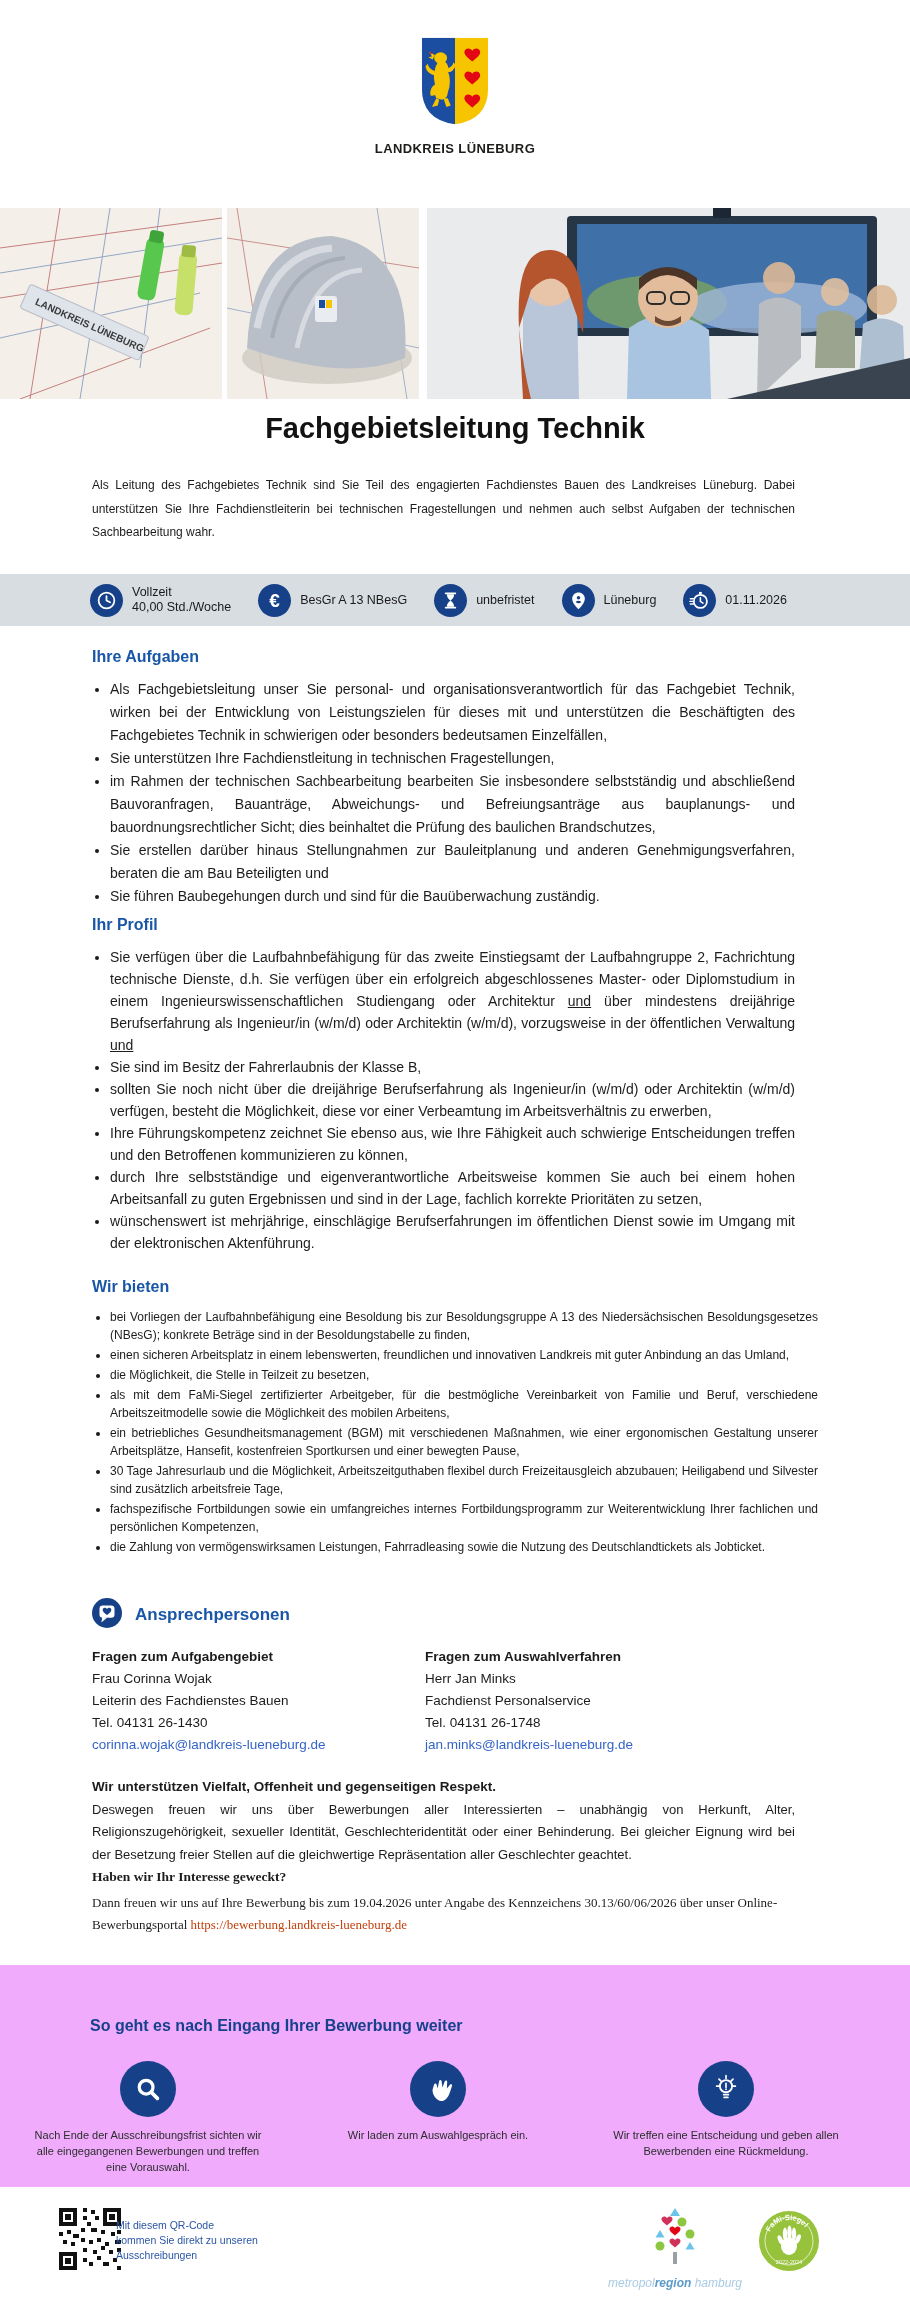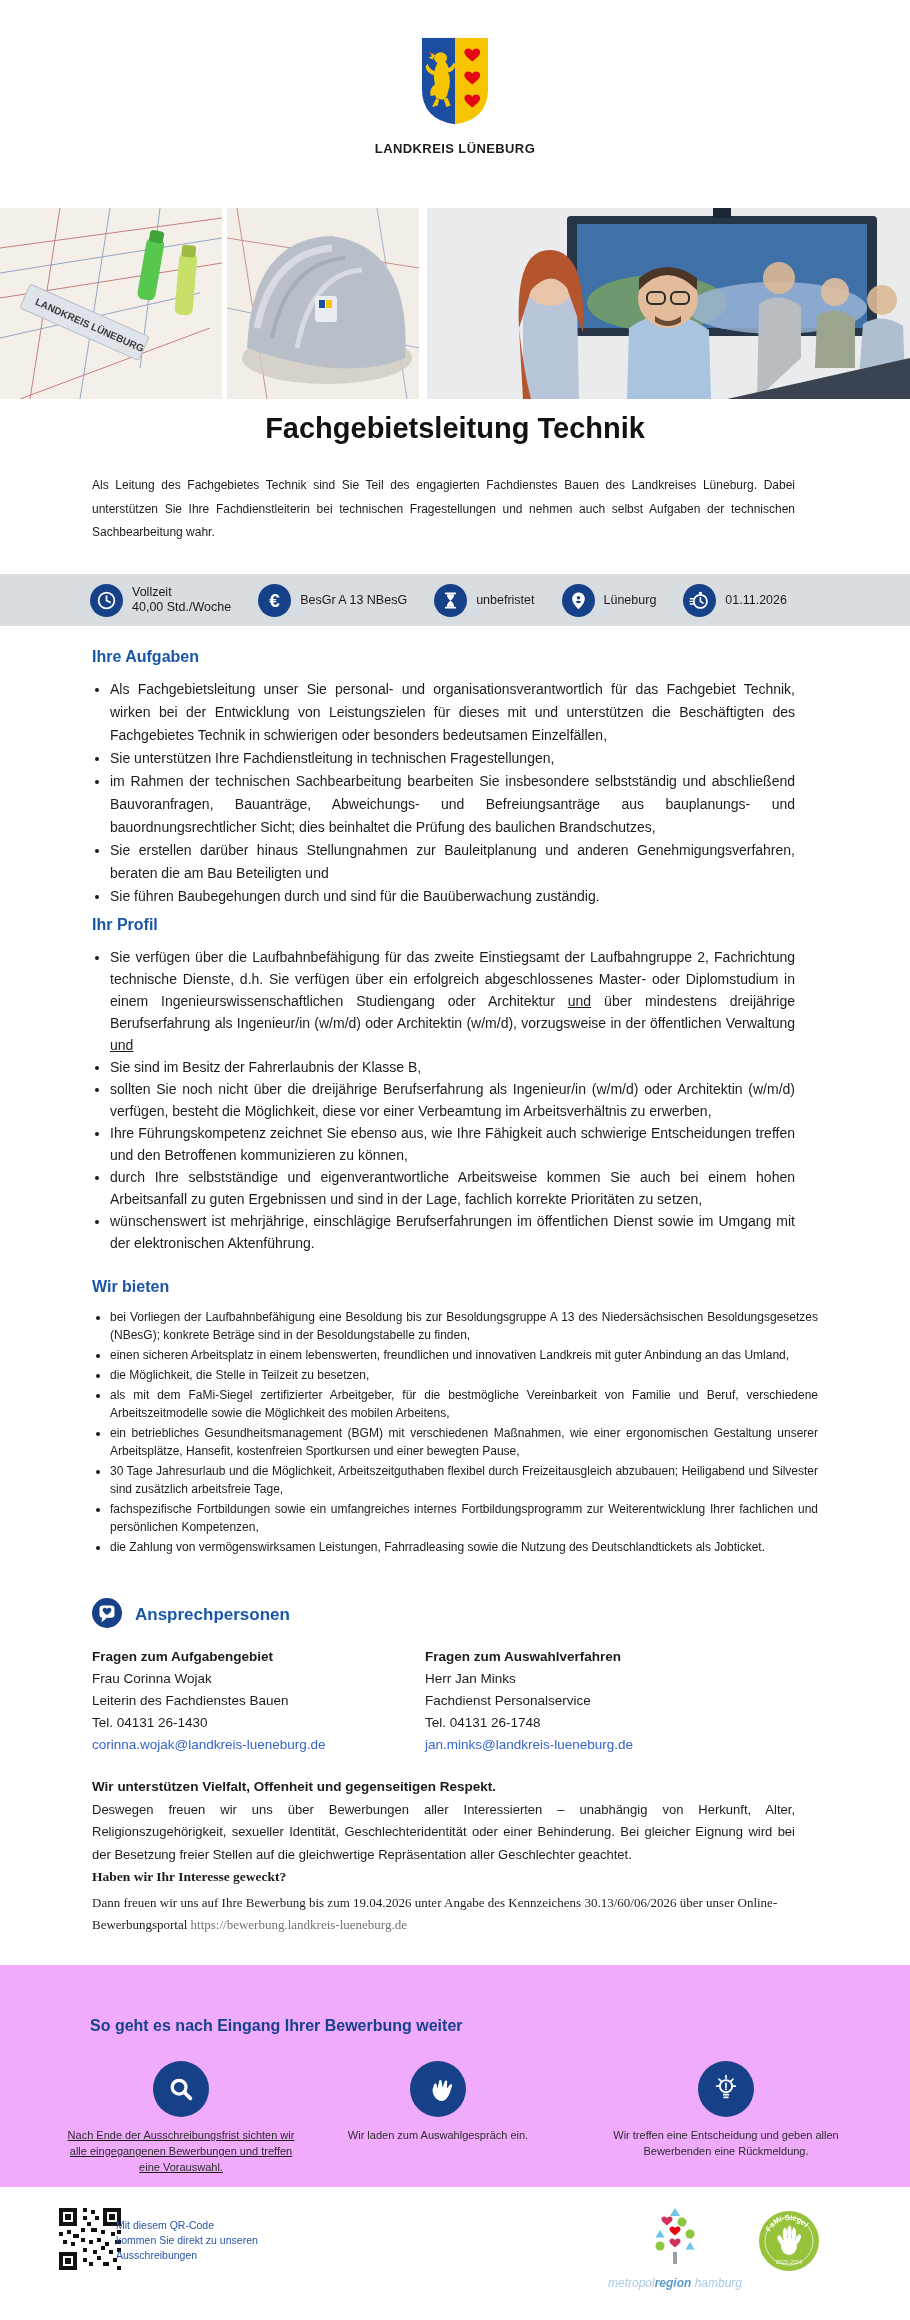--- a/index.html
+++ b/index.html
@@ -45,27 +45,27 @@
   .contact-cols{display:flex;}
   .contact-col{width:333px;font-size:13.5px;line-height:22px;}
   .contact-title{font-weight:bold;}
   .email{color:#3564c9;text-decoration:none;display:inline-block;}
   
   .diversity{position:absolute;top:1776px;left:92px;width:703px;font-size:13px;line-height:22.5px;}
   .diversity .para-title{font-weight:bold;font-size:13.5px;}
   .diversity .para-text{text-align:justify;}
   .interest{position:absolute;top:1866px;left:92px;width:703px;font-size:13px;line-height:22px;font-family:Liberation Serif, serif;}
   .interest .para-title{font-weight:bold;font-size:13.5px;margin-bottom:4px;}
-  .link{color:#737373;text-decoration:none;}
+  .link{color:#c2410c;text-decoration:none;}
   
   .followup{position:absolute;top:1965px;left:0;width:910px;height:222px;background:#f0abfc;}
   .followup-heading{position:absolute;top:52px;left:90px;margin:0;
                     font-size:16px;font-weight:bold;color:#16418c;}
   .step{position:absolute;top:96px;text-align:center;}
-  .step1{left:61px;width:240px;text-decoration:underline;}
+  .step1{left:28px;width:240px;}
   .step2{left:338px;width:200px;}
   .step3{left:606px;width:240px;}
   .step-icon{width:56px;height:56px;border-radius:50%;background:#164189;margin:0 auto 10px auto;
              display:flex;align-items:center;justify-content:center;}
   .step-text{font-size:11px;line-height:16px;color:#2c2c2c;}
   
   .bottom{position:absolute;top:2202px;left:0;width:736px;height:100px;}
   .qr{position:absolute;left:57px;top:4px;}
   .qr-text{position:absolute;left:116px;top:16px;font-size:10.5px;line-height:15px;color:#2a55a5;}
   .metropol{position:absolute;left:600px;top:4px;width:150px;text-align:center;font-style:italic;}

